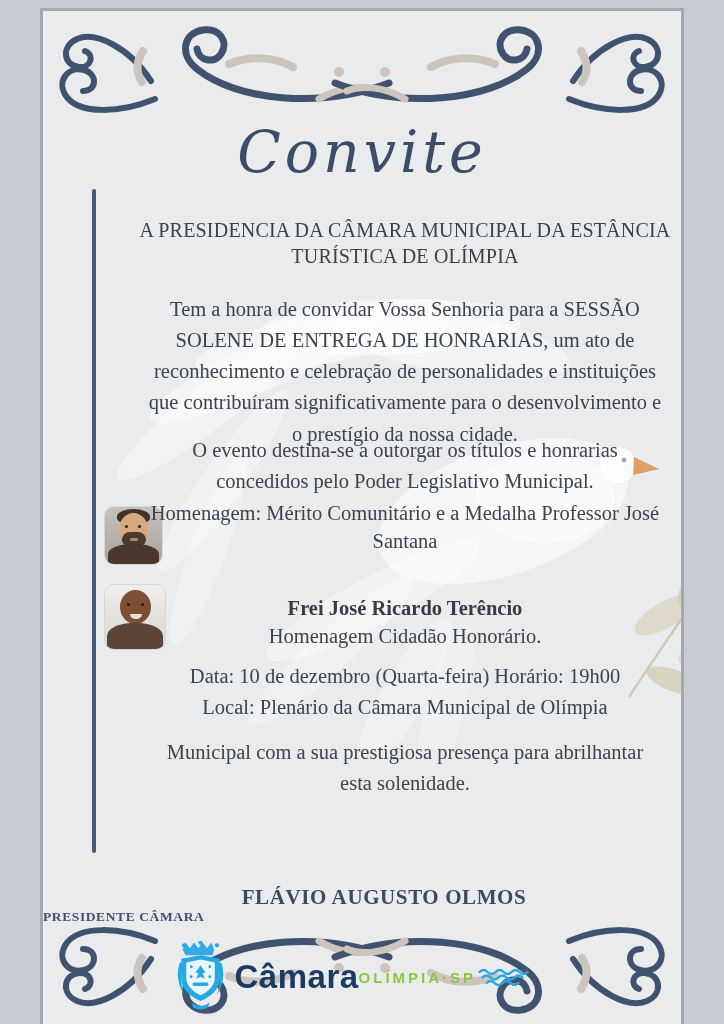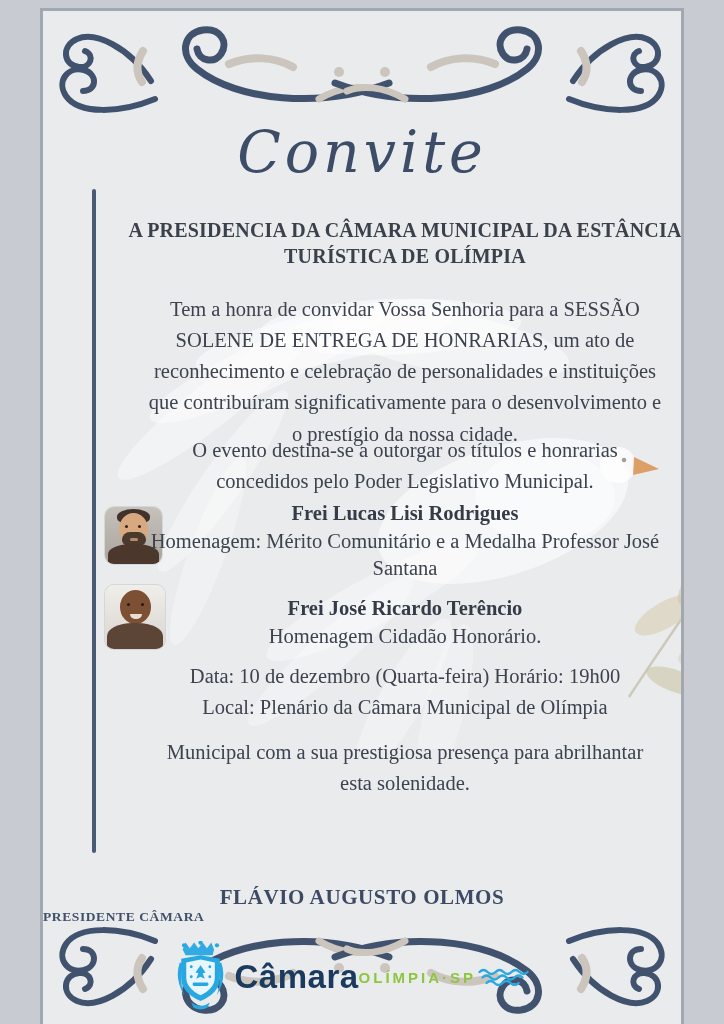--- a/index.html
+++ b/index.html
@@ -31,21 +31,21 @@
     position:absolute;top:108px;left:0;width:100%;
     text-align:center;
     font-family:"DejaVu Serif","Liberation Serif",serif;
     font-style:italic;font-weight:500;
     font-size:57px;letter-spacing:4px;
     color:#3d4d68;
   }
   .issuer{
     position:absolute;top:207px;left:82px;width:560px;
     text-align:center;
-    font-size:20px;font-weight:700;line-height:1.28;
+    font-size:20px;font-weight:400;line-height:1.28;
     color:#3a414b;letter-spacing:.2px;
   }
   .para{
     position:absolute;text-align:center;
     font-size:20.5px;line-height:1.52;color:#3c434f;
   }
   .intro{top:283px;left:102px;width:520px;}
   .purpose{top:424px;left:112px;width:500px;}
   .details{top:650px;left:92px;width:540px;}
   .closing{top:726px;left:112px;width:500px;}
@@ -70,21 +70,21 @@
   .av1 .eyeR{left:33px;top:18px;width:3px;height:3px;border-radius:50%;background:#2e241d;}
   .av1 .robe{left:3px;top:37px;width:51px;height:22px;border-radius:46% 46% 0 0;background:#4b372b;}
   .av2 .head{left:15px;top:5px;width:31px;height:34px;border-radius:50%;background:#7d4f33;}
   .av2 .eyeL{left:22px;top:18px;width:3px;height:3px;border-radius:50%;background:#241a12;}
   .av2 .eyeR{left:36px;top:18px;width:3px;height:3px;border-radius:50%;background:#241a12;}
   .av2 .mouth{left:25px;top:29px;width:12px;height:5px;border-radius:0 0 10px 10px;background:#e8e0d6;}
   .av2 .robe{left:2px;top:38px;width:56px;height:28px;border-radius:46% 46% 0 0;background:#5c4536;}
   
   .sig-name{
     position:absolute;top:874px;left:0;width:100%;text-align:center;
-    font-size:21px;font-weight:bold;color:#3d4a63;letter-spacing:.6px;
+    font-size:21px;font-weight:bold;color:#3d4a63;letter-spacing:.6px;padding-left:22px;
   }
   .sig-role{
     position:absolute;top:898px;left:0;width:100%;text-align:left;
     font-size:13.5px;font-weight:bold;color:#42506a;letter-spacing:.6px;
   }
   
   .logo{
     position:absolute;top:930px;left:50%;transform:translateX(-52%);
     display:flex;align-items:center;gap:9px;
   }
@@ -198,21 +198,20 @@
   <div class="avatar av1">
     <div class="hair"></div>
       <div class="head"></div>
       <div class="eyeL"></div>
       <div class="eyeR"></div>
     <div class="beard"></div>
       <div class="mouth"></div>
       <div class="robe"></div>
   </div>
   <div class="honoree-text ht1">
-    <div class="h-name">Frei Lucas Lisi Rodrigues</div>
     <div class="h-trib">Homenagem: Mérito Comunitário e  a Medalha Professor José Santana</div>
   </div>
 
   <div class="avatar av2">
     <div class="head"></div>
       <div class="eyeL"></div>
       <div class="eyeR"></div>
     <div class="mouth"></div>
       <div class="robe"></div>
   </div>

